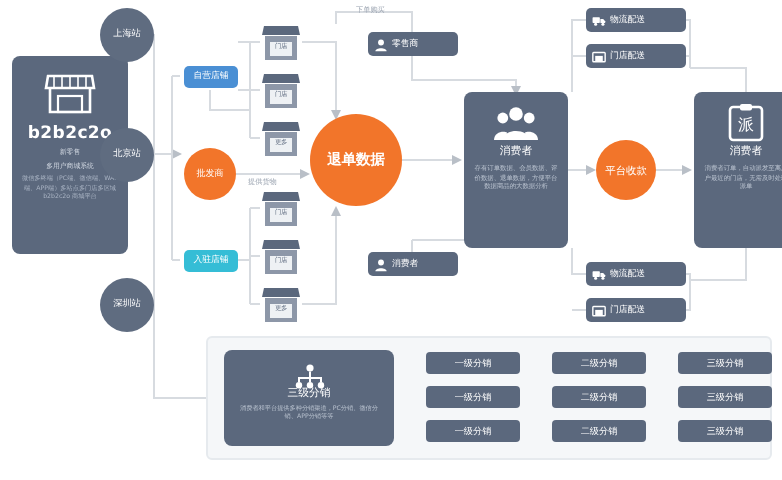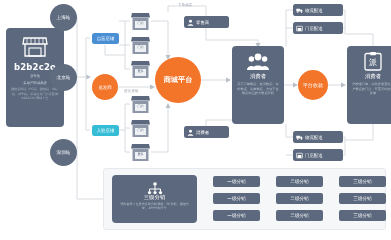--- a/index.html
+++ b/index.html
@@ -217,21 +217,21 @@
   <div class="node chip blue">
     <span>自营店铺</span>
   </div>
   <div class="node chip cyan">
     <span>入驻店铺</span>
   </div>
   <div class="node orange-sm">
     <span>批发商</span>
   </div>
   <div class="node orange-big">
-    <span>商城平台</span>
+    <span>退单数据</span>
   </div>
 
   <div class="node shop s1">
     <svg viewBox="0 0 21 19">
       <path d="M2 1 H19 L20 5.5 H1 Z" fill="#5b687d"></path>
       <path d="M2.5 6 H18.5 V18 H2.5 Z" fill="#8d97a8"></path>
       <rect x="5" y="9" width="11" height="7" fill="#eef1f4"></rect>
     </svg>
     <span class="cap">门店</span>
   </div>

